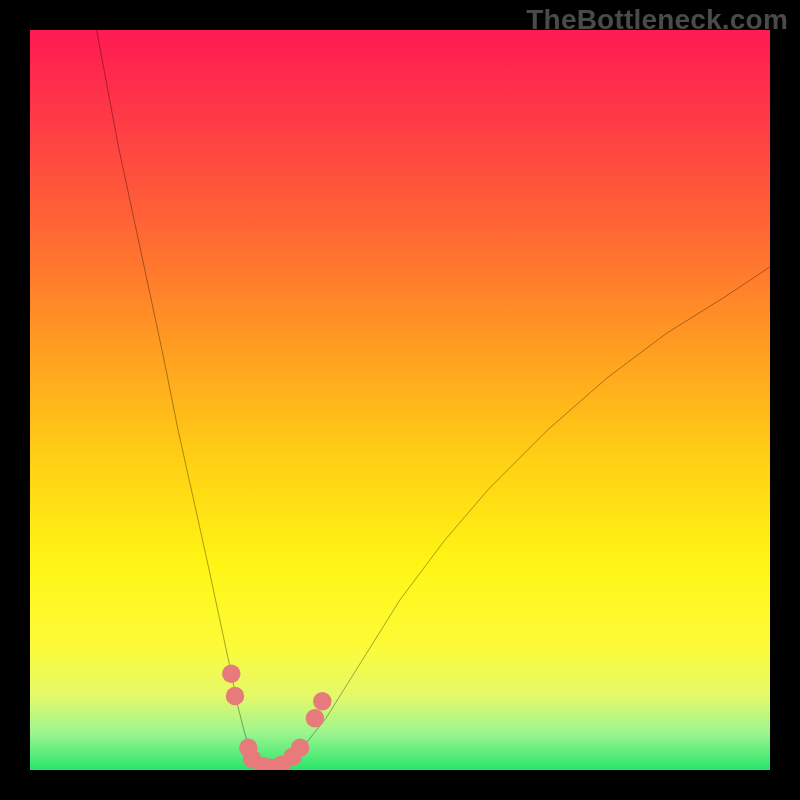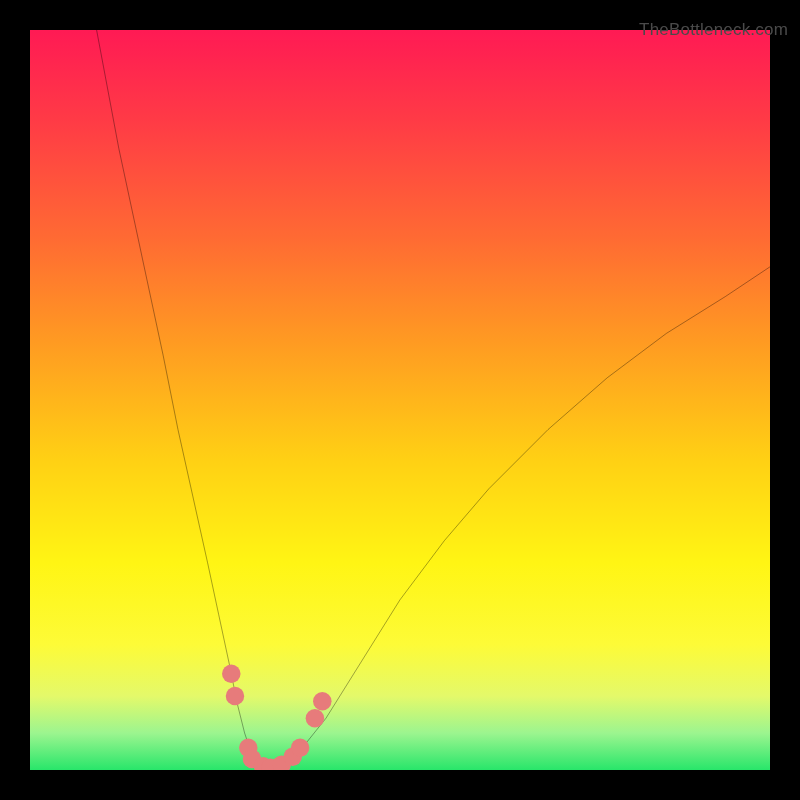--- a/index.html
+++ b/index.html
@@ -5,26 +5,26 @@
   * { margin: 0; padding: 0; box-sizing: border-box; }
   html, body { width: 800px; height: 800px; overflow: hidden; background: #000; }
   .frame {
     position: relative;
     width: 800px;
     height: 800px;
     background: #000;
   }
   .watermark {
     position: absolute;
-    top: 20px;
+    top: 4px;
     right: 12px;
     color: #4a4a4a;
     font-family: Arial, Helvetica, sans-serif;
-    font-size: 17px;
-    font-weight: 400;
+    font-size: 28px;
+    font-weight: 700;
     letter-spacing: 0.2px;
     z-index: 10;
   }
   .plot-area {
     position: absolute;
     left: 30px;
     top: 30px;
     width: 740px;
     height: 740px;
     background: linear-gradient(to bottom,

